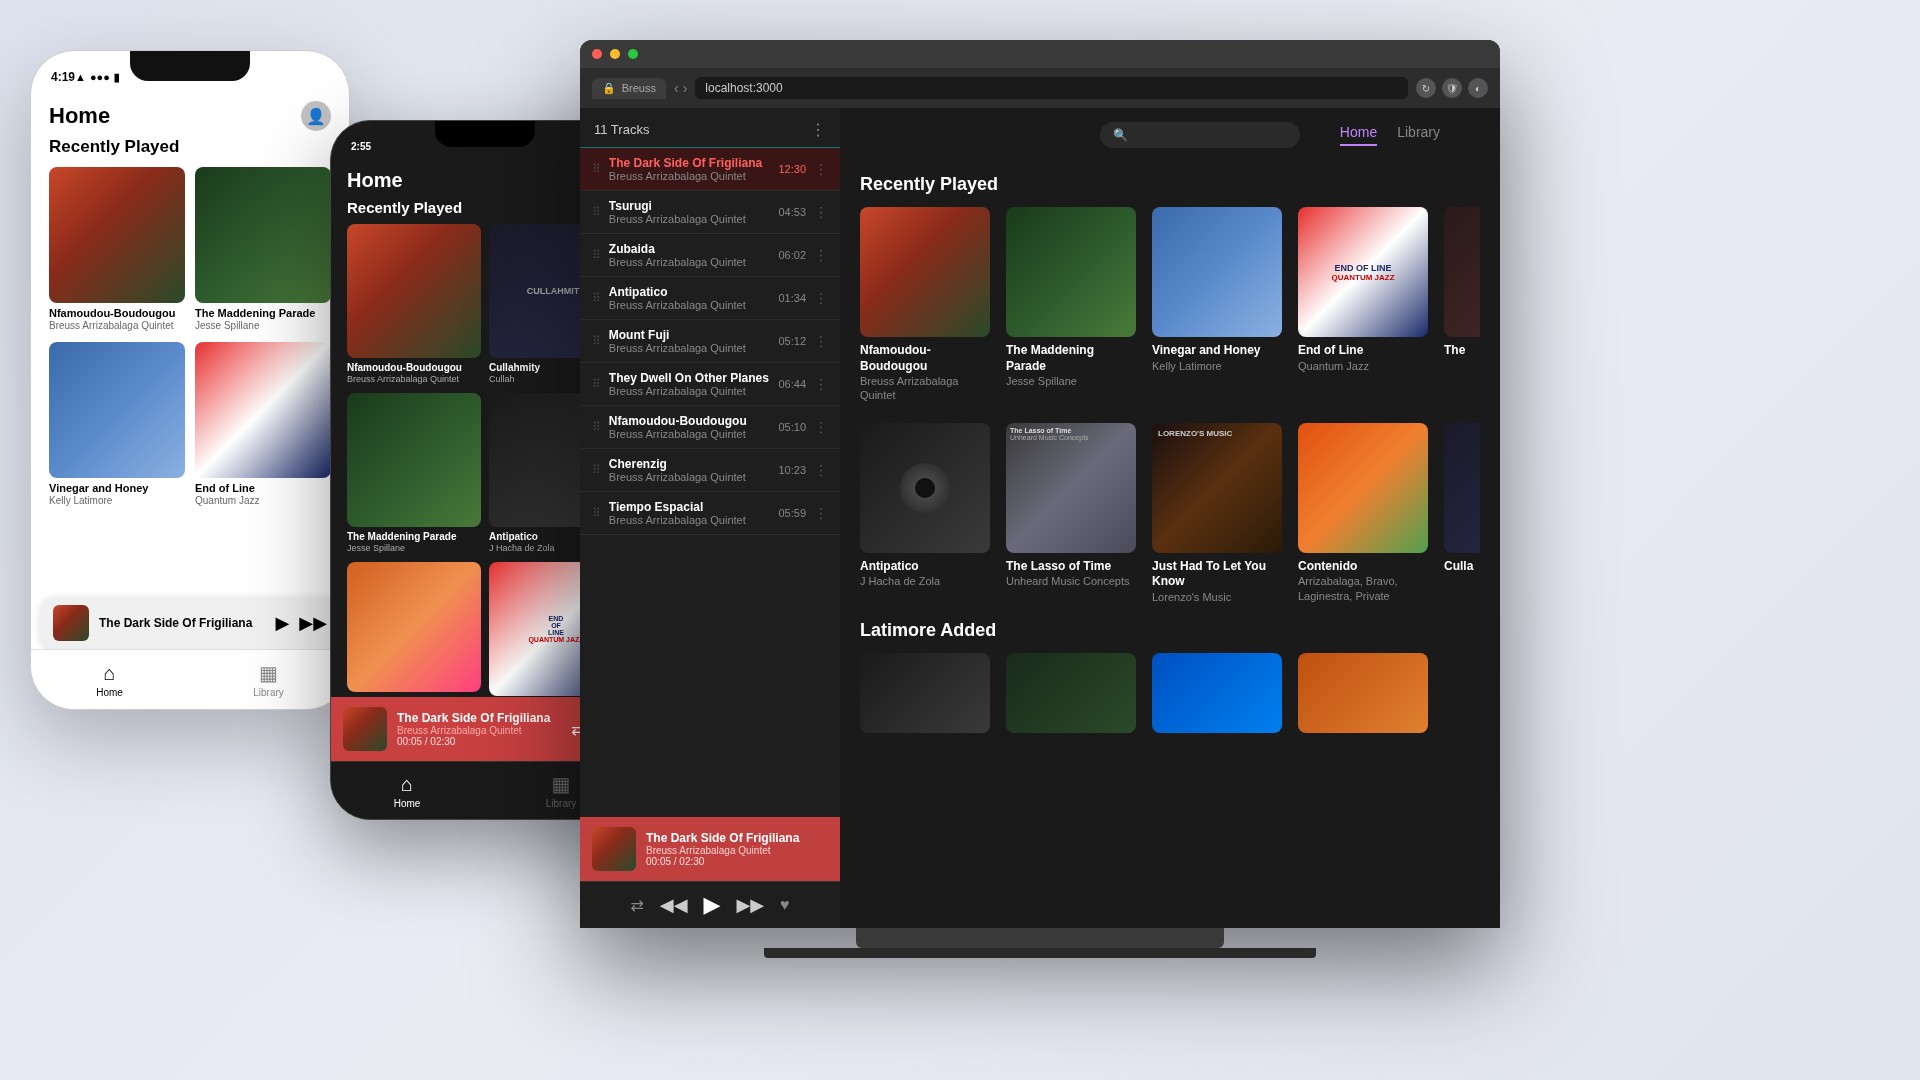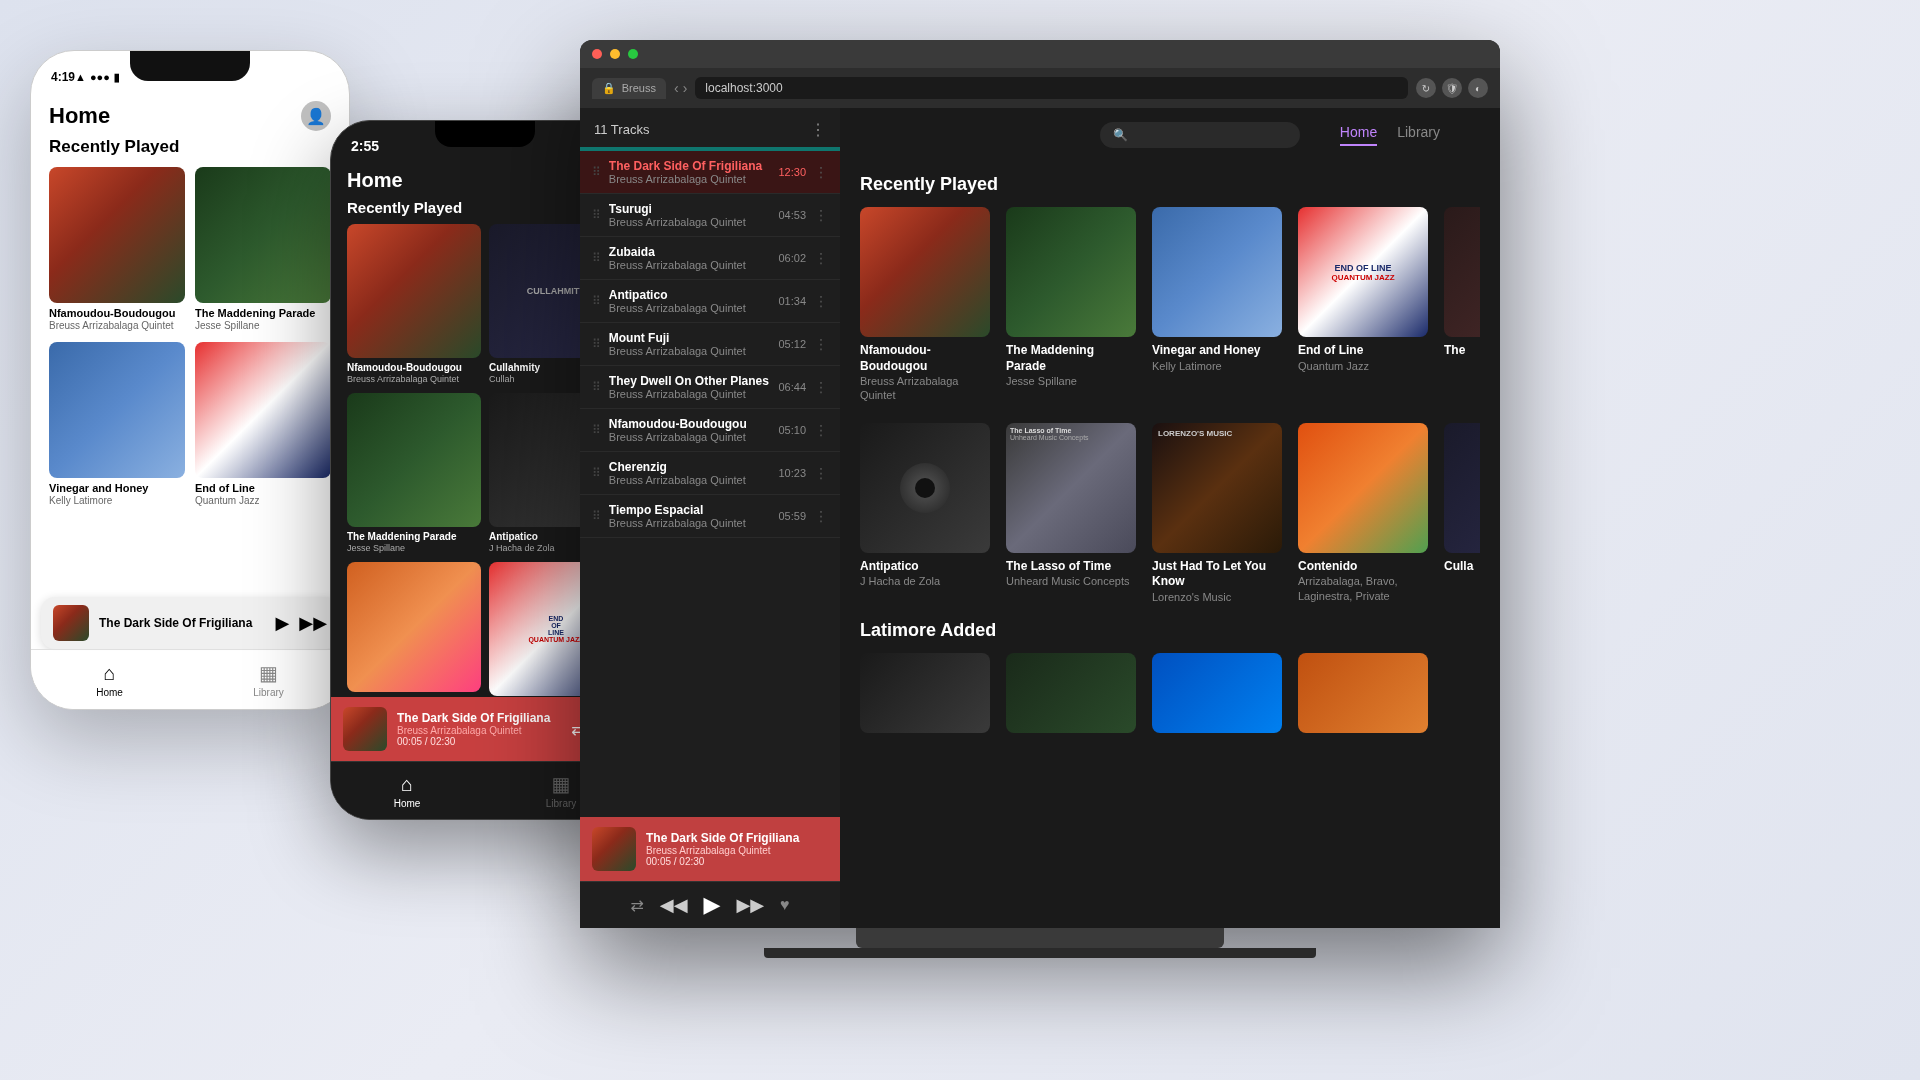--- a/index.html
+++ b/index.html
@@ -135,21 +135,21 @@
       width: 100px; height: 26px;
       background: #000;
       border-radius: 0 0 16px 16px;
       z-index: 10;
     }
     .iphone-middle .status-bar {
       display: flex;
       justify-content: space-between;
       align-items: center;
       padding: 10px 20px 0;
-      font-size: 14px;
+      font-size: 10px;
       font-weight: 600;
       color: #fff;
       height: 40px;
     }
     .iphone-middle .screen-content { padding: 0 16px; }
     .iphone-middle .page-title-row {
       display: flex; justify-content: space-between; align-items: center;
       padding: 6px 0;
     }
     .iphone-middle .page-title { font-size: 20px; font-weight: 700; color: #fff; }
@@ -246,21 +246,21 @@
       display: flex;
       flex-direction: column;
       overflow: hidden;
       flex-shrink: 0;
     }
     .sidebar-header {
       padding: 12px 14px 8px;
       display: flex;
       justify-content: space-between;
       align-items: center;
-      border-bottom: 4px solid #0f766e;
+      border-bottom: 1px solid #0f766e;
     }
     .tracks-count { font-size: 13px; color: #ccc; font-weight: 500; }
     .more-icon { color: #888; font-size: 16px; cursor: pointer; }
 
     .track-list { flex: 1; overflow-y: auto; }
     .track-item {
       display: flex;
       align-items: center;
       padding: 8px 12px;
       gap: 8px;

